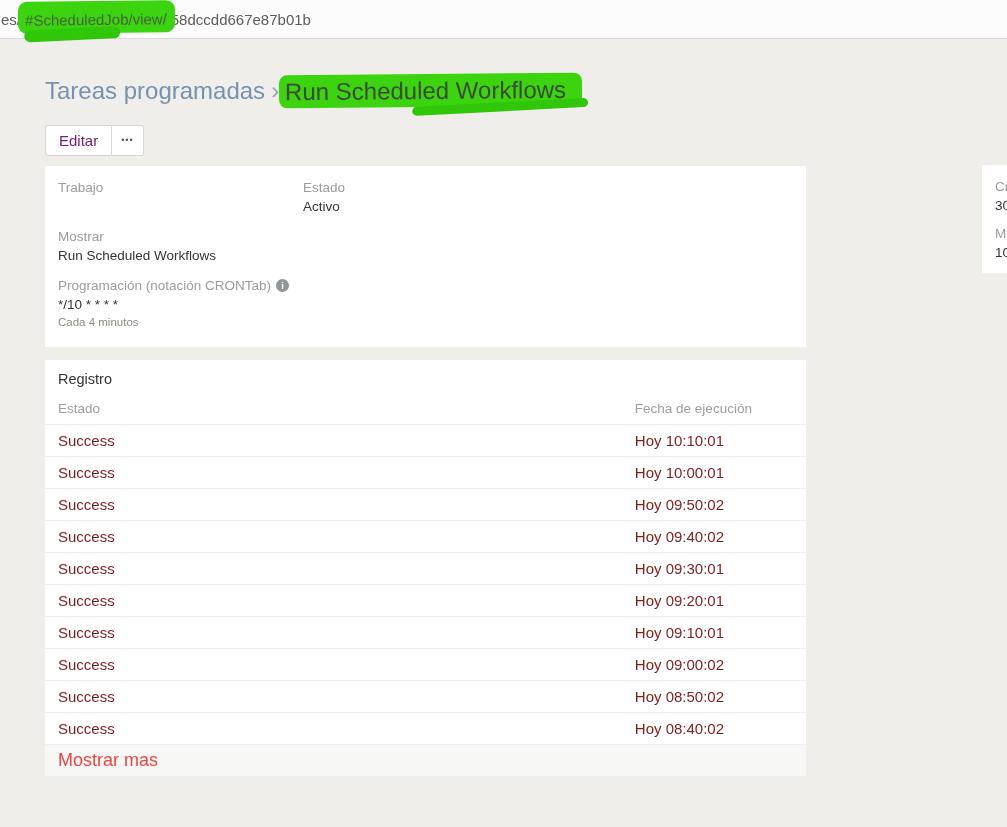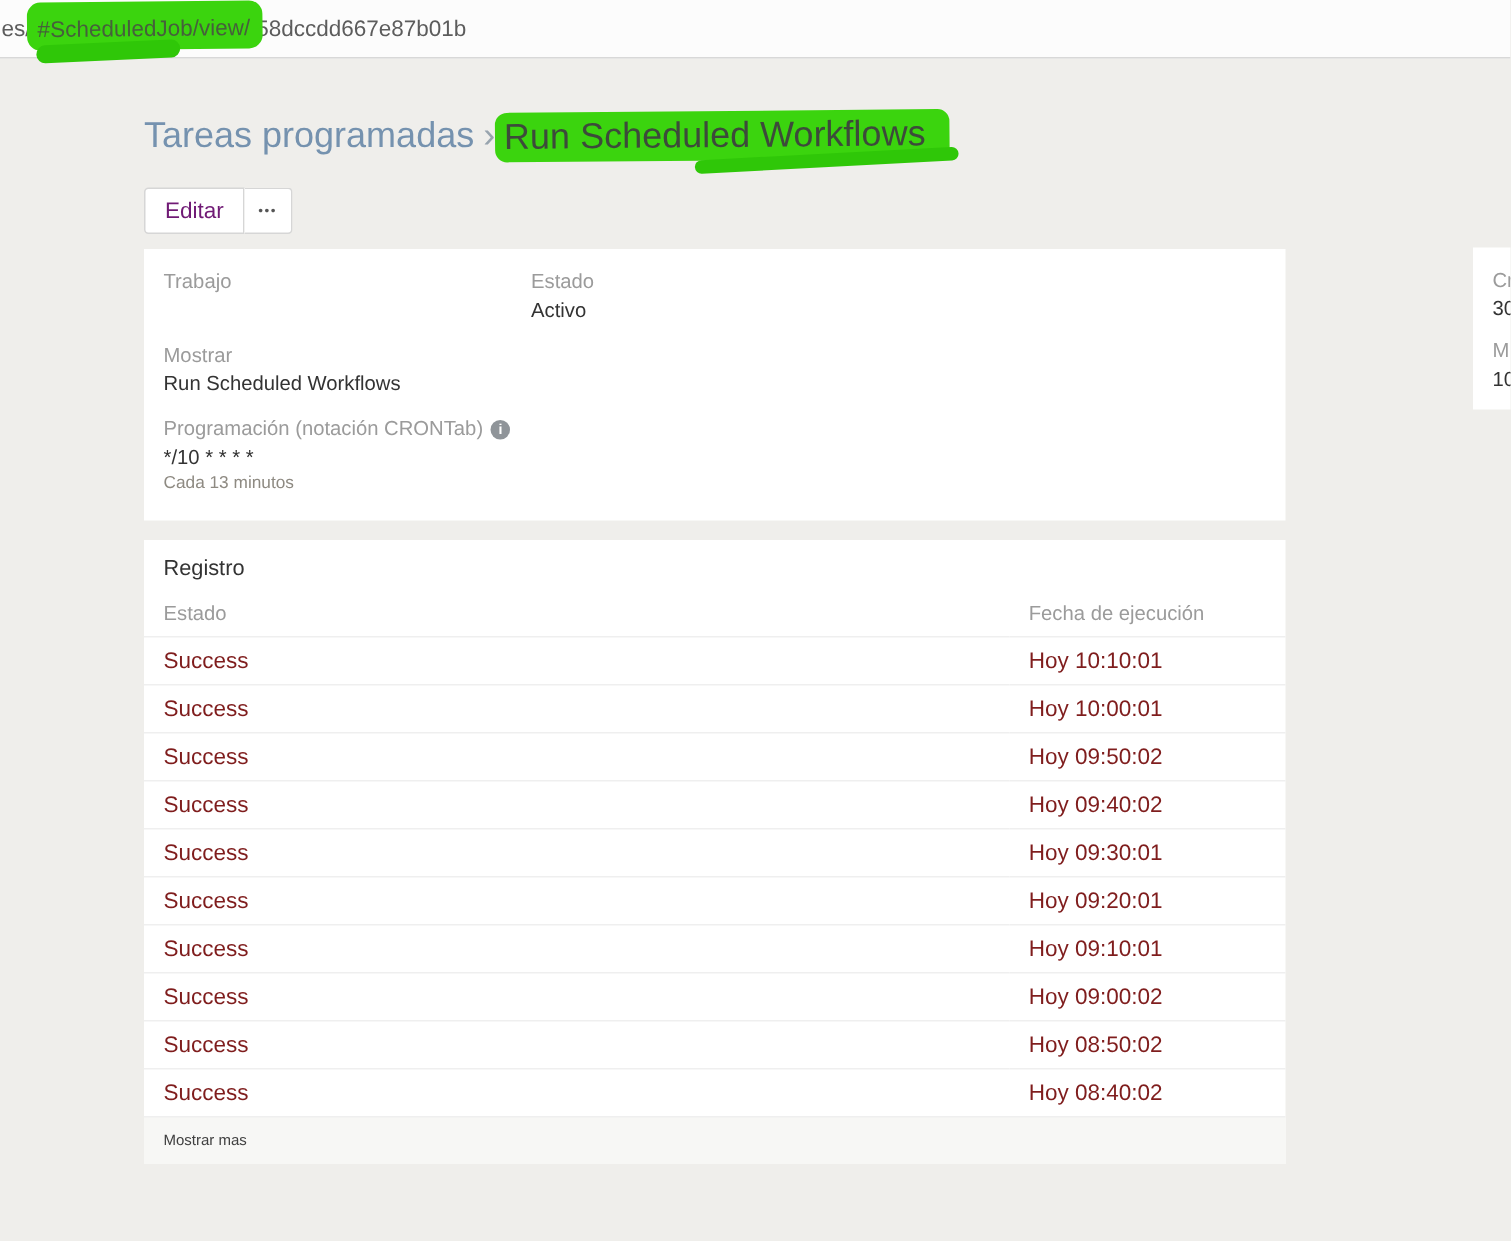--- a/index.html
+++ b/index.html
@@ -21,21 +21,21 @@
     position:relative;display:inline-block;color:#46603c;
     background:#3bd40e;border-radius:9px;
     padding:10px 8px 5px 7px;margin:-10px -4px -5px -3px;
     transform:rotate(-0.6deg);
   }
   .hl-url::after{ 
     content:"";position:absolute;left:6px;bottom:-7px;width:96px;height:12px;
     background:#2fc708;border-radius:10px;transform:rotate(-2deg);
   }
   
-  .content{margin-left:96px;width:761px;}
+  .content{margin-left:45px;width:761px;}
   .page-header{margin-top:38px;font-size:24px;line-height:28px;font-weight:400;color:#7592af;}
   .crumb-sep{color:#98a4ae;padding:0 6px;}
   .hl-title{
     position:relative;display:inline-block;color:#3d4a3b;
     background:#3bd40e;border-radius:8px;
     padding:3px 16px 2px 6px;margin:-3px -14px -2px -6px;
     transform:rotate(-0.5deg);
   }
   .hl-title::after{
     content:"";position:absolute;right:-6px;bottom:-5px;width:58%;height:9px;
@@ -78,21 +78,21 @@
     text-align:left;font-weight:400;color:#9b9b9b;font-size:13.5px;line-height:19px;
     padding:1px 13px 6px 13px;
   }
   table.log td{
     font-size:15px;line-height:19px;color:#7f1d1d;
     padding:6px 13px;border-top:1px solid #efefef;
   }
   td.status{color:#72a05c;}
   .show-more{
     background:#f7f7f5;border-top:1px solid #efefef;
-    font-size:10px;line-height:19px;color:#404040;
+    font-size:18px;line-height:19px;color:#ef4444;
     padding:6px 13px;cursor:pointer;
   }
   
   .side-panel{
     position:absolute;left:982px;top:165px;width:150px;
     background:#fff;padding:12px 13px 2px 13px;box-sizing:border-box;
   }
   .side-panel .cell{margin-bottom:9px;}
 </style>
 </head>
@@ -122,21 +122,21 @@
         <div class="f-label">Estado</div>
         <div class="f-value">Activo</div>
       </div>
       <div class="cell cell-nombre">
         <div class="f-label">Mostrar</div>
         <div class="f-value">Run Scheduled Workflows</div>
       </div>
       <div class="cell cell-cron">
         <div class="f-label"><span>Programación (notación CRONTab)</span><span class="info-icon">i</span></div>
         <div class="f-value">*/10 * * * *</div>
-        <div class="f-hint">Cada 13 minutos</div>
+        <div class="f-hint">Cada 4 minutos</div>
       </div>
     </div>
   </div>
 
   <div class="panel log-panel">
     <div class="log-title">Registro</div>
     <table class="log">
       <colgroup>
           <col class="c1">
           <col class="c2">

